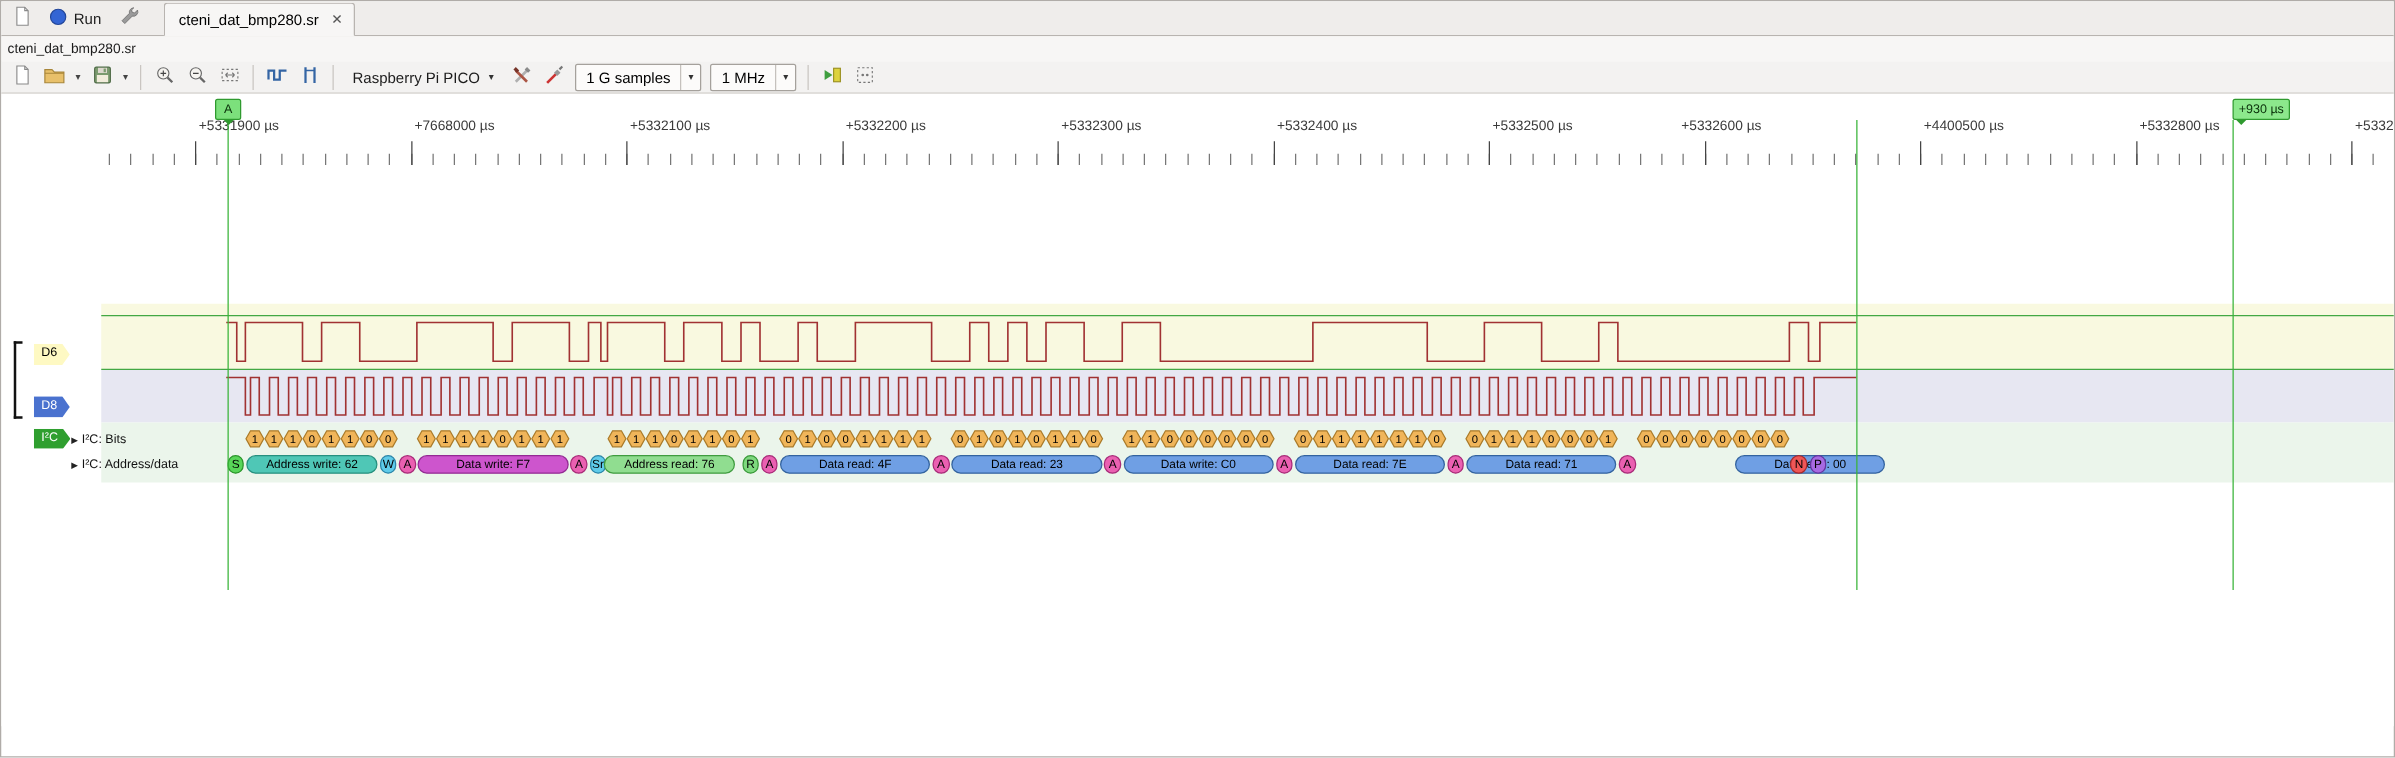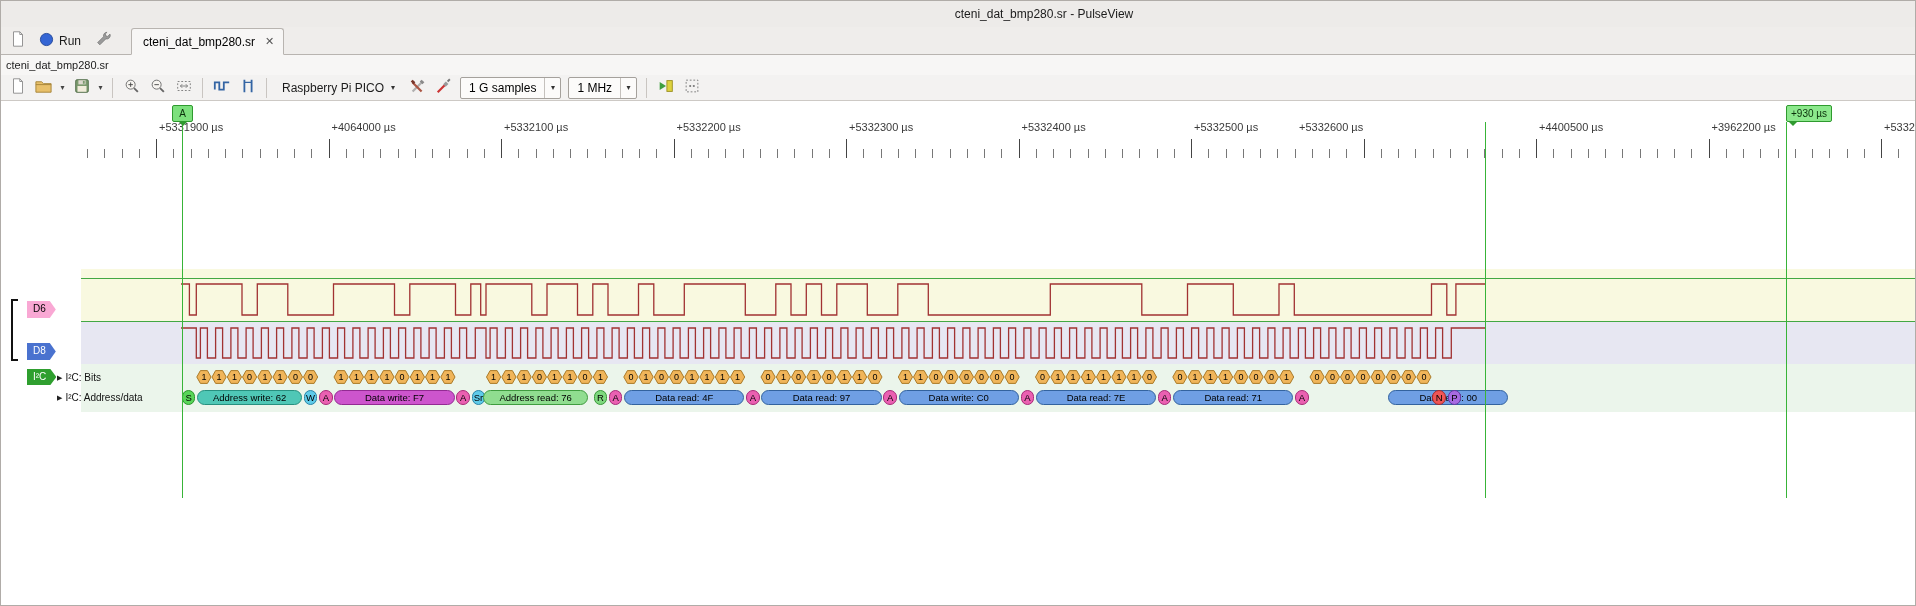--- a/index.html
+++ b/index.html
@@ -71,23 +71,20 @@
 #row-bits{top:270px}
 #row-addr{top:290px}
 .tri{font-size:7px;color:#222}
 #bracket{position:absolute;left:10px;top:198px;width:7px;height:62px;border-left:2px solid #111;border-top:2px solid #111;border-bottom:2px solid #111}
 </style>
 </head>
 <body>
 
 <div id="win">
 
-  <div id="titlebar">
-    <span>cteni_dat_bmp280.sr - PulseView</span>
-  </div>
 
   <div id="tabbar">
     <button class="tbtn">
       <span>
         <svg width="18" height="18" viewBox="0 0 20 20">
             <path d="M5 2h7l3 3v13H5z" fill="#fff" stroke="#8a8a8a"></path>
             <path d="M12 2v3h3" fill="none" stroke="#8a8a8a"></path>
           </svg>
       </span>
     </button>
@@ -402,21 +399,21 @@
         <div class="ann ann-w" style="left: 302.8px; width: 13.6px;">W</div>
         <div class="ann ann-a" style="left: 318.1px; width: 13.6px;">A</div>
         <div class="ann ann-dw" style="left: 333.3px; width: 120.4px;">Data write: F7</div>
         <div class="ann ann-a" style="left: 455.3px; width: 13.6px;">A</div>
         <div class="ann ann-sr" style="left: 470.6px; width: 13.6px;">Sr</div>
         <div class="ann ann-ar" style="left: 482px; width: 105.2px;">Address read: 76</div>
         <div class="ann ann-r" style="left: 592.5px; width: 13.7px;">R</div>
         <div class="ann ann-a" style="left: 607.8px; width: 13.7px;">A</div>
         <div class="ann ann-dr" style="left: 623px; width: 120.4px;">Data read: 4F</div>
         <div class="ann ann-a" style="left: 745px; width: 13.7px;">A</div>
-        <div class="ann ann-dr" style="left: 760.3px; width: 120.4px;">Data read: 97</div>
+        <div class="ann ann-dr" style="left: 760.3px; width: 120.4px;">Data read: 23</div>
         <div class="ann ann-a" style="left: 882.3px; width: 13.7px;">A</div>
         <div class="ann ann-dr" style="left: 897.5px; width: 120.4px;">Data write: C0</div>
         <div class="ann ann-a" style="left: 1019.5px; width: 13.7px;">A</div>
         <div class="ann ann-dr" style="left: 1034.8px; width: 120.4px;">Data read: 7E</div>
         <div class="ann ann-a" style="left: 1156.8px; width: 13.7px;">A</div>
         <div class="ann ann-dr" style="left: 1172px; width: 120.4px;">Data read: 71</div>
         <div class="ann ann-a" style="left: 1294px; width: 13.7px;">A</div>
         <div class="ann ann-dr" style="left: 1387px; width: 120.4px;">Data read: 00</div>
         <div class="ann ann-n" style="left: 1431.3px; width: 13.7px;">N</div>
         <div class="ann ann-p" style="left: 1446.5px; width: 13.7px;">P</div>
@@ -526,49 +523,49 @@
         <div class="tick minor" style="left: 1811px;"></div>
         <div class="tick minor" style="left: 1828.3px;"></div>
         <div class="tick minor" style="left: 1845.5px;"></div>
         <div class="tick minor" style="left: 1862.8px;"></div>
         <div class="tick minor" style="left: 1880px;"></div>
         <div class="tick minor" style="left: 1897.3px;"></div>
         <div class="tick minor" style="left: 1914.5px;"></div>
         <div class="tick major" style="left: 155px;"></div>
         <div class="rlabel" style="left: 158px;">+5331900 µs</div>
         <div class="tick major" style="left: 327.5px;"></div>
-        <div class="rlabel" style="left: 330.5px;">+4064000 µs</div>
+        <div class="rlabel" style="left: 330.5px;">+7668000 µs</div>
         <div class="tick major" style="left: 500px;"></div>
         <div class="rlabel" style="left: 503px;">+5332100 µs</div>
         <div class="tick major" style="left: 672.5px;"></div>
         <div class="rlabel" style="left: 675.5px;">+5332200 µs</div>
         <div class="tick major" style="left: 845px;"></div>
         <div class="rlabel" style="left: 848px;">+5332300 µs</div>
         <div class="tick major" style="left: 1017.5px;"></div>
         <div class="rlabel" style="left: 1020.5px;">+5332400 µs</div>
         <div class="tick major" style="left: 1190px;"></div>
         <div class="rlabel" style="left: 1193px;">+5332500 µs</div>
         <div class="tick major" style="left: 1362.5px;"></div>
-        <div class="rlabel" style="left: 1298px;">+5332600 µs</div>
+        <div class="rlabel" style="left: 1344px;">+5332600 µs</div>
         <div class="tick major" style="left: 1535px;"></div>
         <div class="rlabel" style="left: 1538px;">+4400500 µs</div>
         <div class="tick major" style="left: 1707.5px;"></div>
-        <div class="rlabel" style="left: 1710.5px;">+3962200 µs</div>
+        <div class="rlabel" style="left: 1710.5px;">+5332800 µs</div>
         <div class="tick major" style="left: 1880px;"></div>
         <div class="rlabel" style="left: 1883px;">+5332900 µs</div>
       </div>
 
     <div class="mline" id="lineA" style="left: 181px;"></div>
     <div class="mline" id="lineEnd" style="left: 1484px;"></div>
     <div class="mline" id="lineD" style="left: 1785px;"></div>
     <div class="flag" id="flagA" style="left: 171px;">A</div>
     <div class="flag" id="flagD" style="left: 1785px;">+930 µs</div>
 
     <div id="bracket"></div>
-    <div class="tag" id="tag-d6" style="background: #f9a8d4;">D6</div>
+    <div class="tag" id="tag-d6" style="background: #fef9c3;">D6</div>
     <div class="tag" id="tag-d8" style="background: rgb(74, 114, 207);">D8</div>
     <div class="tag" id="tag-i2c" style="background: rgb(47, 159, 47);">I²C</div>
     <div class="rowlab" id="row-bits">
       <span class="tri">▶</span>
       <span>I²C: Bits</span>
     </div>
     <div class="rowlab" id="row-addr">
       <span class="tri">▶</span>
       <span>I²C: Address/data</span>
     </div>

